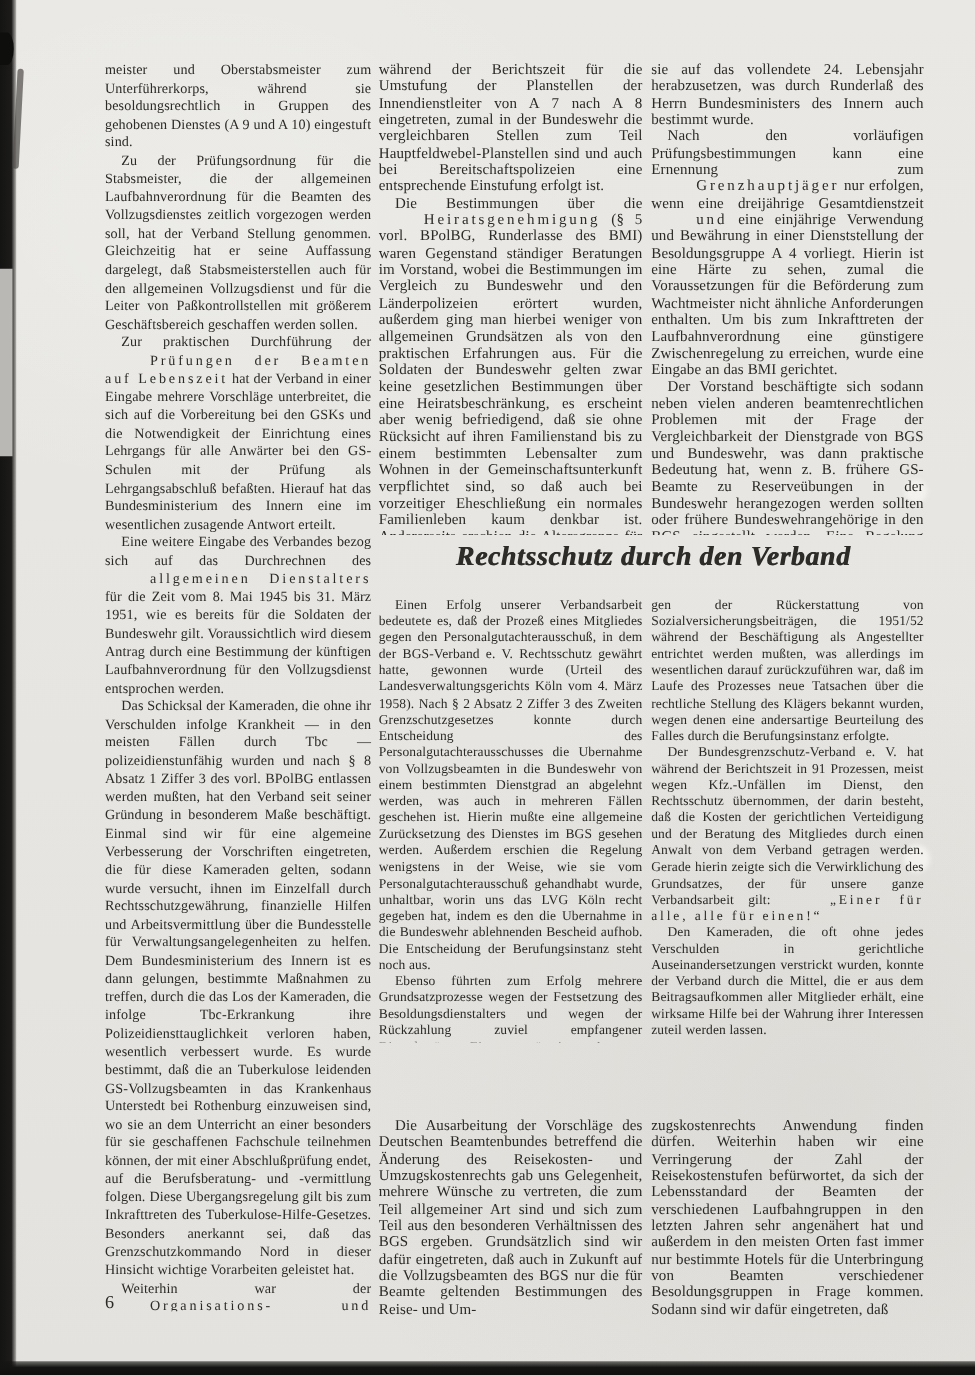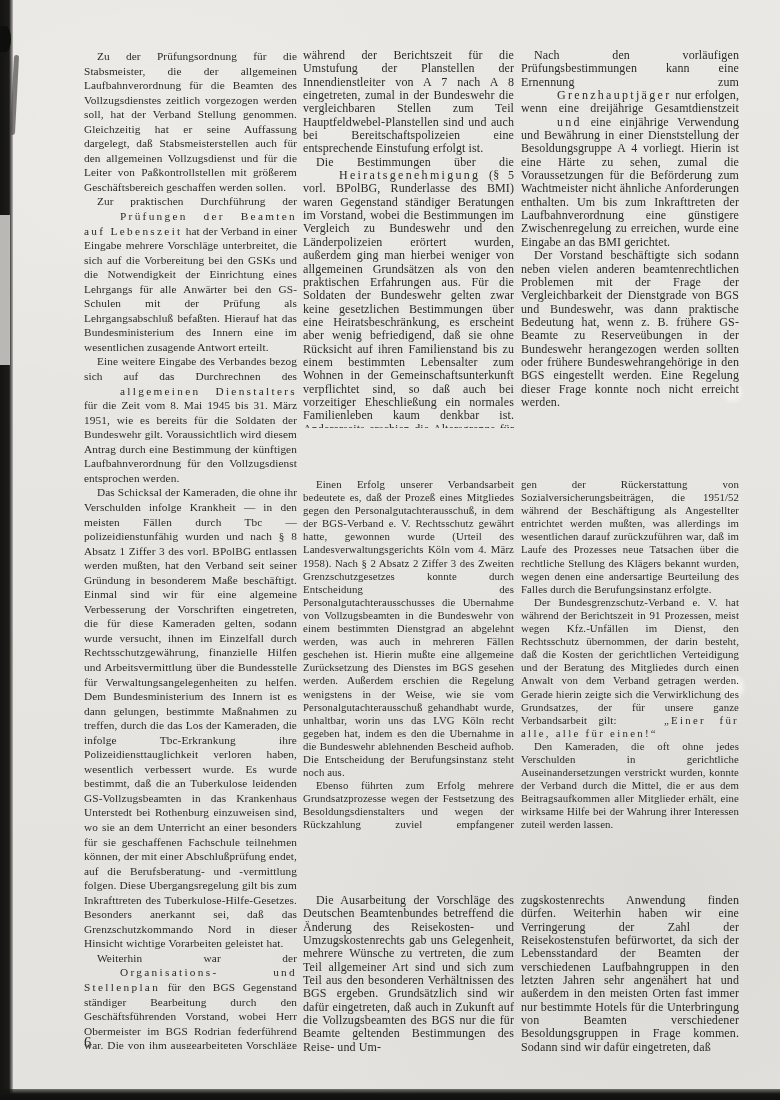--- a/index.html
+++ b/index.html
@@ -72,36 +72,39 @@
 
   <div class="edge-left"></div>
   <div class="edge-left-blob"></div>
   <div class="edge-left-streak"></div>
   <div class="edge-left-light"></div>
   <div class="edge-bottom"></div>
   <div class="paper-spot spot-1"></div>
   <div class="paper-spot spot-2"></div>
 
   <div class="col col-left">
+      <p class="para"><span>meister und Oberstabsmeister zum Unterführerkorps, während sie besoldungsrechtlich in Gruppen des gehobenen Dienstes (A 9 und A 10) eingestuft sind.</span></p>
       <p class="para indent"><span>Zu der Prüfungsordnung für die Stabsmeister, die der allgemeinen Laufbahnverordnung für die Beamten des Vollzugsdienstes zeitlich vorgezogen werden soll, hat der Verband Stellung genommen. Gleichzeitig hat er seine Auffassung dargelegt, daß Stabsmeisterstellen auch für den allgemeinen Vollzugsdienst und für die Leiter von Paßkontrollstellen mit größerem Geschäftsbereich geschaffen werden sollen.</span></p>
       <p class="para indent"><span>Zur praktischen Durchführung der </span><span class="sp">Prüfungen der Beamten auf Lebenszeit</span><span> hat der Verband in einer Eingabe mehrere Vorschläge unterbreitet, die sich auf die Vorbereitung bei den GSKs und die Notwendigkeit der Einrichtung eines Lehrgangs für alle Anwärter bei den GS-Schulen mit der Prüfung als Lehrgangsabschluß befaßten. Hierauf hat das Bundesministerium des Innern eine im wesentlichen zusagende Antwort erteilt.</span></p>
       <p class="para indent"><span>Eine weitere Eingabe des Verbandes bezog sich auf das Durchrechnen des </span><span class="sp">allgemeinen Dienstalters</span><span> für die Zeit vom 8. Mai 1945 bis 31. März 1951, wie es bereits für die Soldaten der Bundeswehr gilt. Voraussichtlich wird diesem Antrag durch eine Bestimmung der künftigen Laufbahnverordnung für den Vollzugsdienst entsprochen werden.</span></p>
       <p class="para indent"><span>Das Schicksal der Kameraden, die ohne ihr Verschulden infolge Krankheit — in den meisten Fällen durch Tbc — polizeidienstunfähig wurden und nach § 8 Absatz 1 Ziffer 3 des vorl. BPolBG entlassen werden mußten, hat den Verband seit seiner Gründung in besonderem Maße beschäftigt. Einmal sind wir für eine algemeine Verbesserung der Vorschriften eingetreten, die für diese Kameraden gelten, sodann wurde versucht, ihnen im Einzelfall durch Rechtsschutzgewährung, finanzielle Hilfen und Arbeitsvermittlung über die Bundesstelle für Verwaltungsangelegenheiten zu helfen. Dem Bundesministerium des Innern ist es dann gelungen, bestimmte Maßnahmen zu treffen, durch die das Los der Kameraden, die infolge Tbc-Erkrankung ihre Polizeidiensttauglichkeit verloren haben, wesentlich verbessert wurde. Es wurde bestimmt, daß die an Tuberkulose leidenden GS-Vollzugsbeamten in das Krankenhaus Unterstedt bei Rothenburg einzuweisen sind, wo sie an dem Unterricht an einer besonders für sie geschaffenen Fachschule teilnehmen können, der mit einer Abschlußprüfung endet, auf die Berufsberatung- und -vermittlung folgen. Diese Ubergangsregelung gilt bis zum Inkrafttreten des Tuberkulose-Hilfe-Gesetzes. Besonders anerkannt sei, daß das Grenzschutzkommando Nord in dieser Hinsicht wichtige Vorarbeiten geleistet hat.</span></p>
       <p class="para indent"><span>Weiterhin war der </span><span class="sp">Organisations- und Stellenplan</span><span> für den BGS Gegenstand ständiger Bearbeitung durch den Geschäftsführenden Vorstand, wobei Herr Obermeister im BGS Rodrian federführend war. Die von ihm ausgearbeiteten Vorschläge von Stellenhebungen wurden dem BMI unterbreitet.</span></p>
     </div>
 
   <div class="col s1-c2">
       <p class="para"><span>während der Berichtszeit für die Umstufung der Planstellen der Innendienstleiter von A 7 nach A 8 eingetreten, zumal in der Bundeswehr die vergleichbaren Stellen zum Teil Hauptfeldwebel-Planstellen sind und auch bei Bereitschaftspolizeien eine entsprechende Einstufung erfolgt ist.</span></p>
       <p class="para indent"><span>Die Bestimmungen über die </span><span class="sp">Heiratsgenehmigung</span><span> (§ 5 vorl. BPolBG, Runderlasse des BMI) waren Gegenstand ständiger Beratungen im Vorstand, wobei die Bestimmungen im Vergleich zu Bundeswehr und den Länderpolizeien erörtert wurden, außerdem ging man hierbei weniger von allgemeinen Grundsätzen als von den praktischen Erfahrungen aus. Für die Soldaten der Bundeswehr gelten zwar keine gesetzlichen Bestimmungen über eine Heiratsbeschränkung, es erscheint aber wenig befriedigend, daß sie ohne Rücksicht auf ihren Familienstand bis zu einem bestimmten Lebensalter zum Wohnen in der Gemeinschaftsunterkunft verpflichtet sind, so daß auch bei vorzeitiger Eheschließung ein normales Familienleben kaum denkbar ist. Andererseits erschien die Altersgrenze für die Genehmigung der vorzeitigen Eheschließung in begründeten Einzelfällen zu hoch, und es wurde daher gebeten,</span></p>
     </div>
   <div class="col s1-c3">
+      <p class="para"><span>sie auf das vollendete 24. Lebensjahr herabzusetzen, was durch Runderlaß des Herrn Bundesministers des Innern auch bestimmt wurde.</span></p>
       <p class="para indent"><span>Nach den vorläufigen Prüfungsbestimmungen kann eine Ernennung zum </span><span class="sp">Grenzhauptjäger</span><span> nur erfolgen, wenn eine dreijährige Gesamtdienstzeit </span><span class="sp">und</span><span> eine einjährige Verwendung und Bewährung in einer Dienststellung der Besoldungsgruppe A 4 vorliegt. Hierin ist eine Härte zu sehen, zumal die Voraussetzungen für die Beförderung zum Wachtmeister nicht ähnliche Anforderungen enthalten. Um bis zum Inkrafttreten der Laufbahnverordnung eine günstigere Zwischenregelung zu erreichen, wurde eine Eingabe an das BMI gerichtet.</span></p>
       <p class="para indent"><span>Der Vorstand beschäftigte sich sodann neben vielen anderen beamtenrechtlichen Problemen mit der Frage der Vergleichbarkeit der Dienstgrade von BGS und Bundeswehr, was dann praktische Bedeutung hat, wenn z. B. frühere GS-Beamte zu Reserveübungen in der Bundeswehr herangezogen werden sollten oder frühere Bundeswehrangehörige in den BGS eingestellt werden. Eine Regelung dieser Frage konnte noch nicht erreicht werden.</span></p>
     </div>
 
+  <h2 class="headline headline-1">Rechtsschutz durch den Verband</h2>
 
   <div class="col s2-c2">
       <p class="para indent"><span>Einen Erfolg unserer Verbandsarbeit bedeutete es, daß der Prozeß eines Mitgliedes gegen den Personalgutachterausschuß, in dem der BGS-Verband e. V. Rechtsschutz gewährt hatte, gewonnen wurde (Urteil des Landesverwaltungsgerichts Köln vom 4. März 1958). Nach § 2 Absatz 2 Ziffer 3 des Zweiten Grenzschutzgesetzes konnte durch Entscheidung des Personalgutachterausschusses die Ubernahme von Vollzugsbeamten in die Bundeswehr von einem bestimmten Dienstgrad an abgelehnt werden, was auch in mehreren Fällen geschehen ist. Hierin mußte eine allgemeine Zurücksetzung des Dienstes im BGS gesehen werden. Außerdem erschien die Regelung wenigstens in der Weise, wie sie vom Personalgutachterausschuß gehandhabt wurde, unhaltbar, worin uns das LVG Köln recht gegeben hat, indem es den die Ubernahme in die Bundeswehr ablehnenden Bescheid aufhob. Die Entscheidung der Berufungsinstanz steht noch aus.</span></p>
       <p class="para indent"><span>Ebenso führten zum Erfolg mehrere Grundsatzprozesse wegen der Festsetzung des Besoldungsdienstalters und wegen der Rückzahlung zuviel empfangener Dienstbezüge. Einen ungünstigen Ausgang nahm dagegen ein Prozeß we-</span></p>
     </div>
   <div class="col s2-c3">
       <p class="para"><span>gen der Rückerstattung von Sozialversicherungsbeiträgen, die 1951/52 während der Beschäftigung als Angestellter entrichtet werden mußten, was allerdings im wesentlichen darauf zurückzuführen war, daß im Laufe des Prozesses neue Tatsachen über die rechtliche Stellung des Klägers bekannt wurden, wegen denen eine andersartige Beurteilung des Falles durch die Berufungsinstanz erfolgte.</span></p>
       <p class="para indent"><span>Der Bundesgrenzschutz-Verband e. V. hat während der Berichtszeit in 91 Prozessen, meist wegen Kfz.-Unfällen im Dienst, den Rechtsschutz übernommen, der darin besteht, daß die Kosten der gerichtlichen Verteidigung und der Beratung des Mitgliedes durch einen Anwalt von dem Verband getragen werden. Gerade hierin zeigte sich die Verwirklichung des Grundsatzes, der für unsere ganze Verbandsarbeit gilt: </span><span class="sp">„Einer für alle, alle für einen!“</span></p>
       <p class="para indent"><span>Den Kameraden, die oft ohne jedes Verschulden in gerichtliche Auseinandersetzungen verstrickt wurden, konnte der Verband durch die Mittel, die er aus dem Beitragsaufkommen aller Mitglieder erhält, eine wirksame Hilfe bei der Wahrung ihrer Interessen zuteil werden lassen.</span></p>
     </div>

